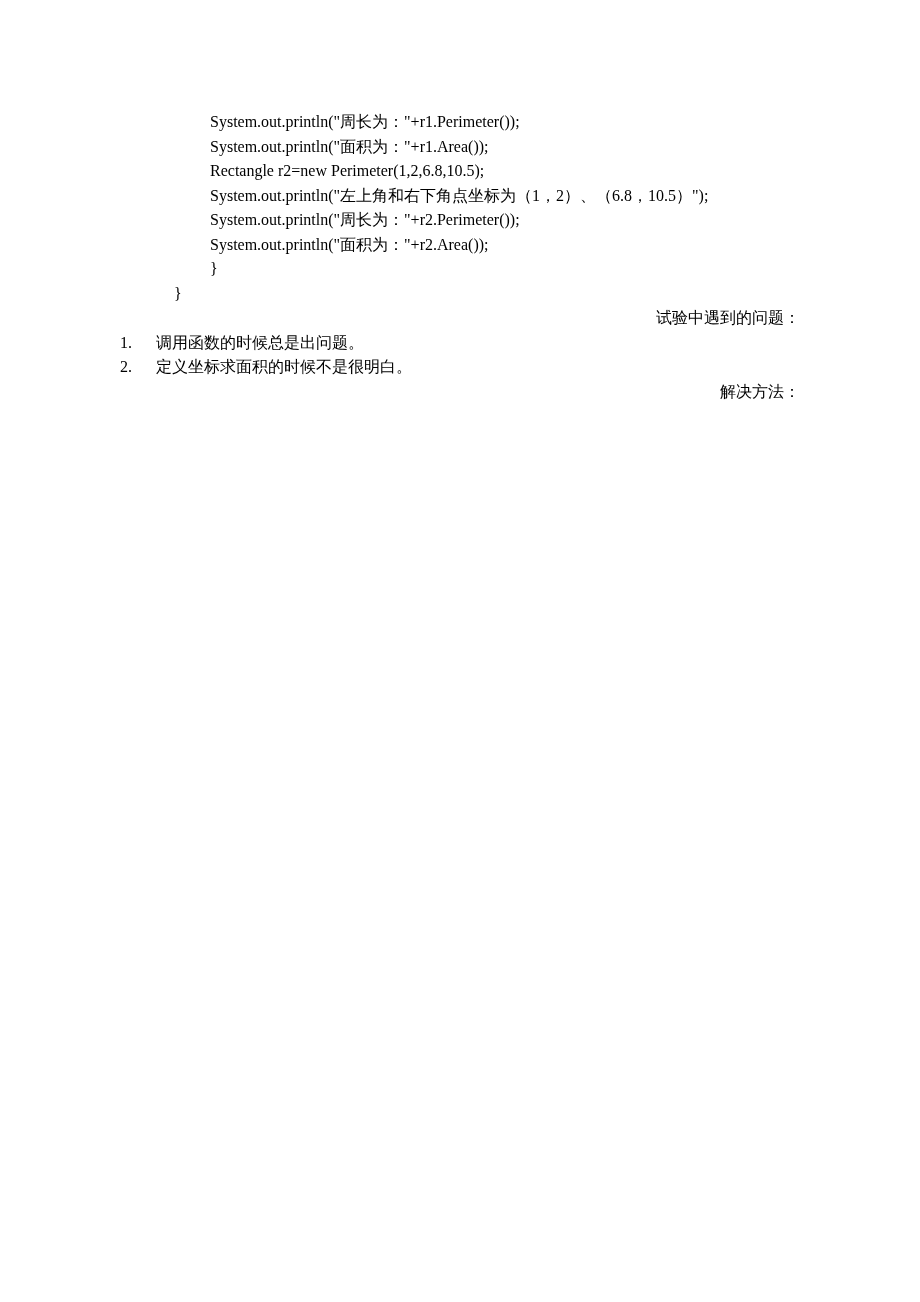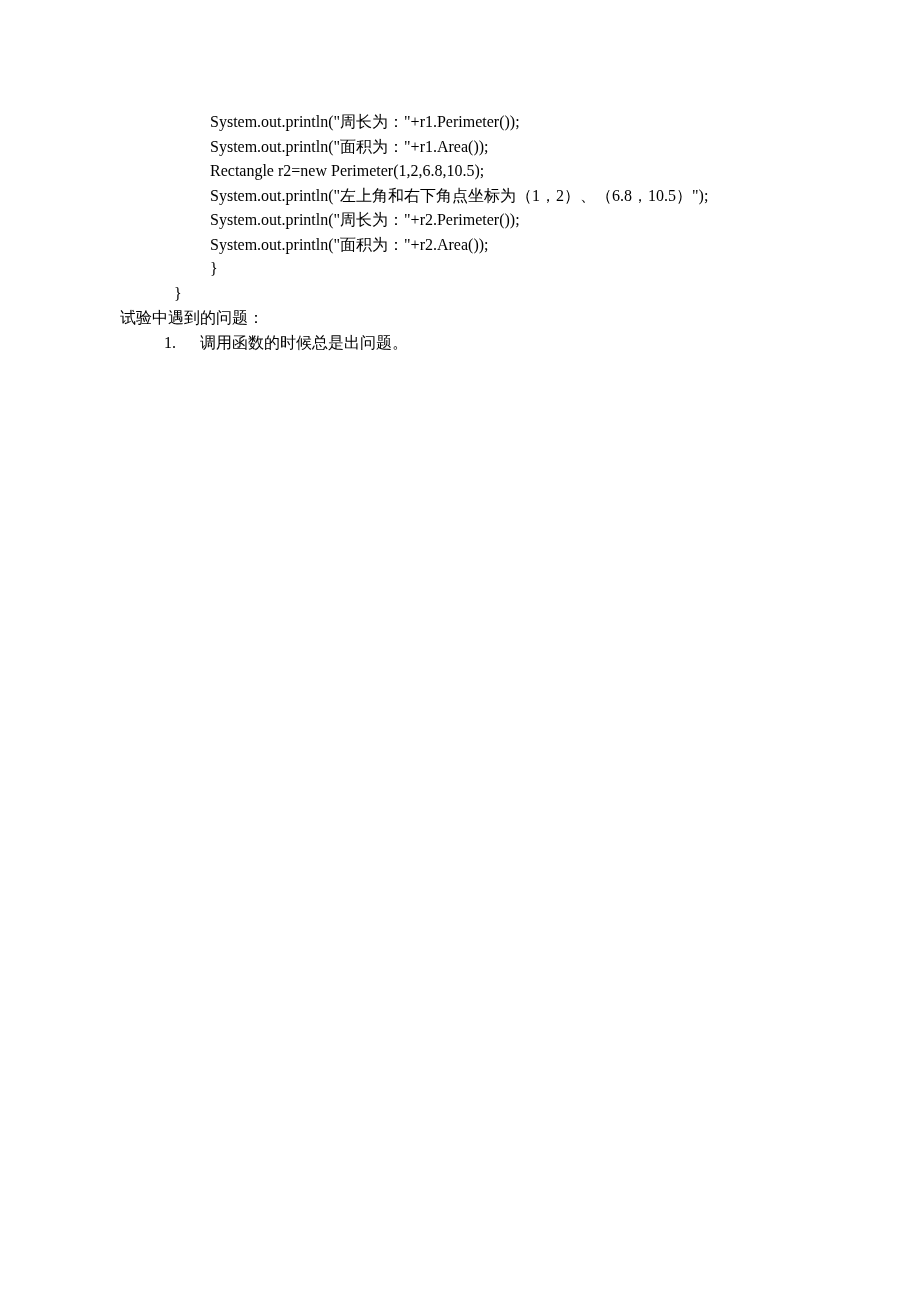--- a/index.html
+++ b/index.html
@@ -20,24 +20,24 @@
   .code-indent {
     padding-left: 90px;
     font-family: "Times New Roman", "SimSun", serif;
   }
   .code-indent-brace {
     padding-left: 54px;
     font-family: "Times New Roman", "SimSun", serif;
   }
   .heading {
     padding-left: 0;
+    text-align: right;
   }
   .numbered-item {
     padding-left: 0;
-    margin-left: 44px;
   }
   .numbered-item .num {
     display: inline-block;
     width: 36px;
   }
 </style>
 </head>
 <body>
 
 <div class="page">
@@ -49,16 +49,20 @@
   <div class="code-indent">System.out.println("周长为："+r2.Perimeter());</div>
   <div class="code-indent">System.out.println("面积为："+r2.Area());</div>
   <div class="code-indent">}</div>
   <div class="code-indent-brace">}</div>
 
   <div class="heading">试验中遇到的问题：</div>
 
   <div class="numbered-item">
     <span class="num">1.</span><span>调用函数的时候总是出问题。</span>
   </div>
+  <div class="numbered-item">
+    <span class="num">2.</span><span>定义坐标求面积的时候不是很明白。</span>
+  </div>
 
+  <div class="heading">解决方法：</div>
 
 
 </div>
 
 </body></html>

